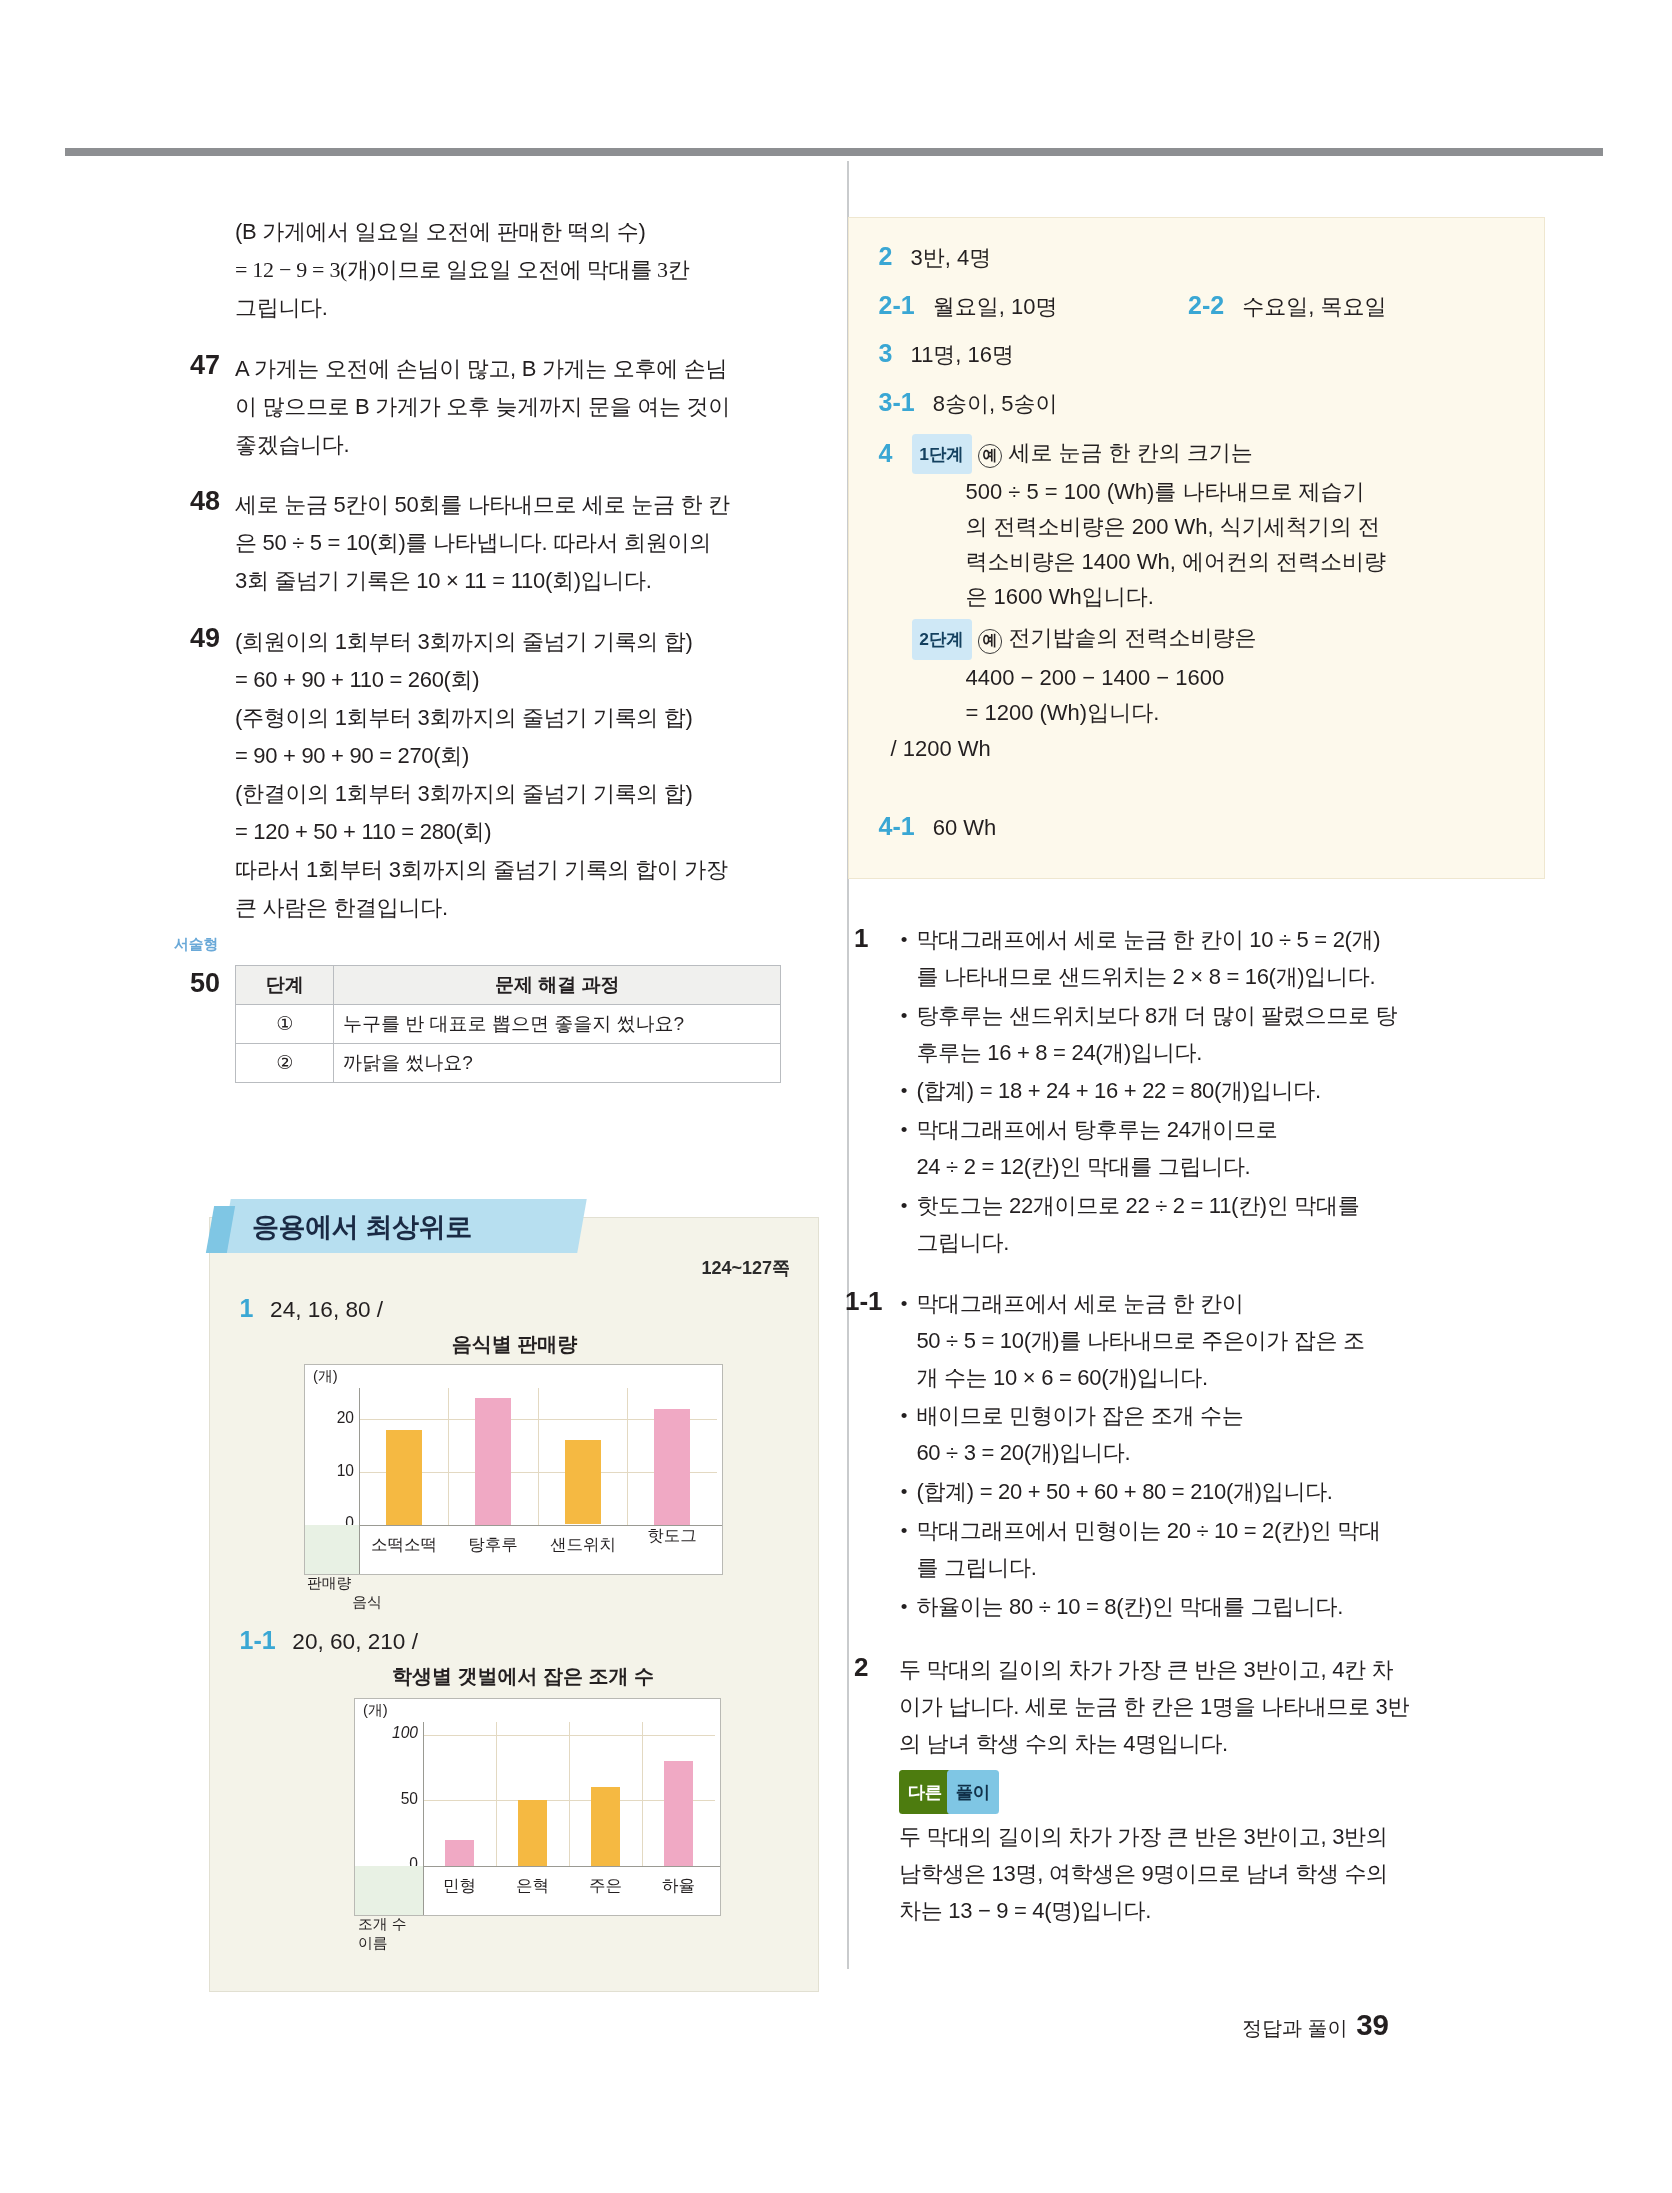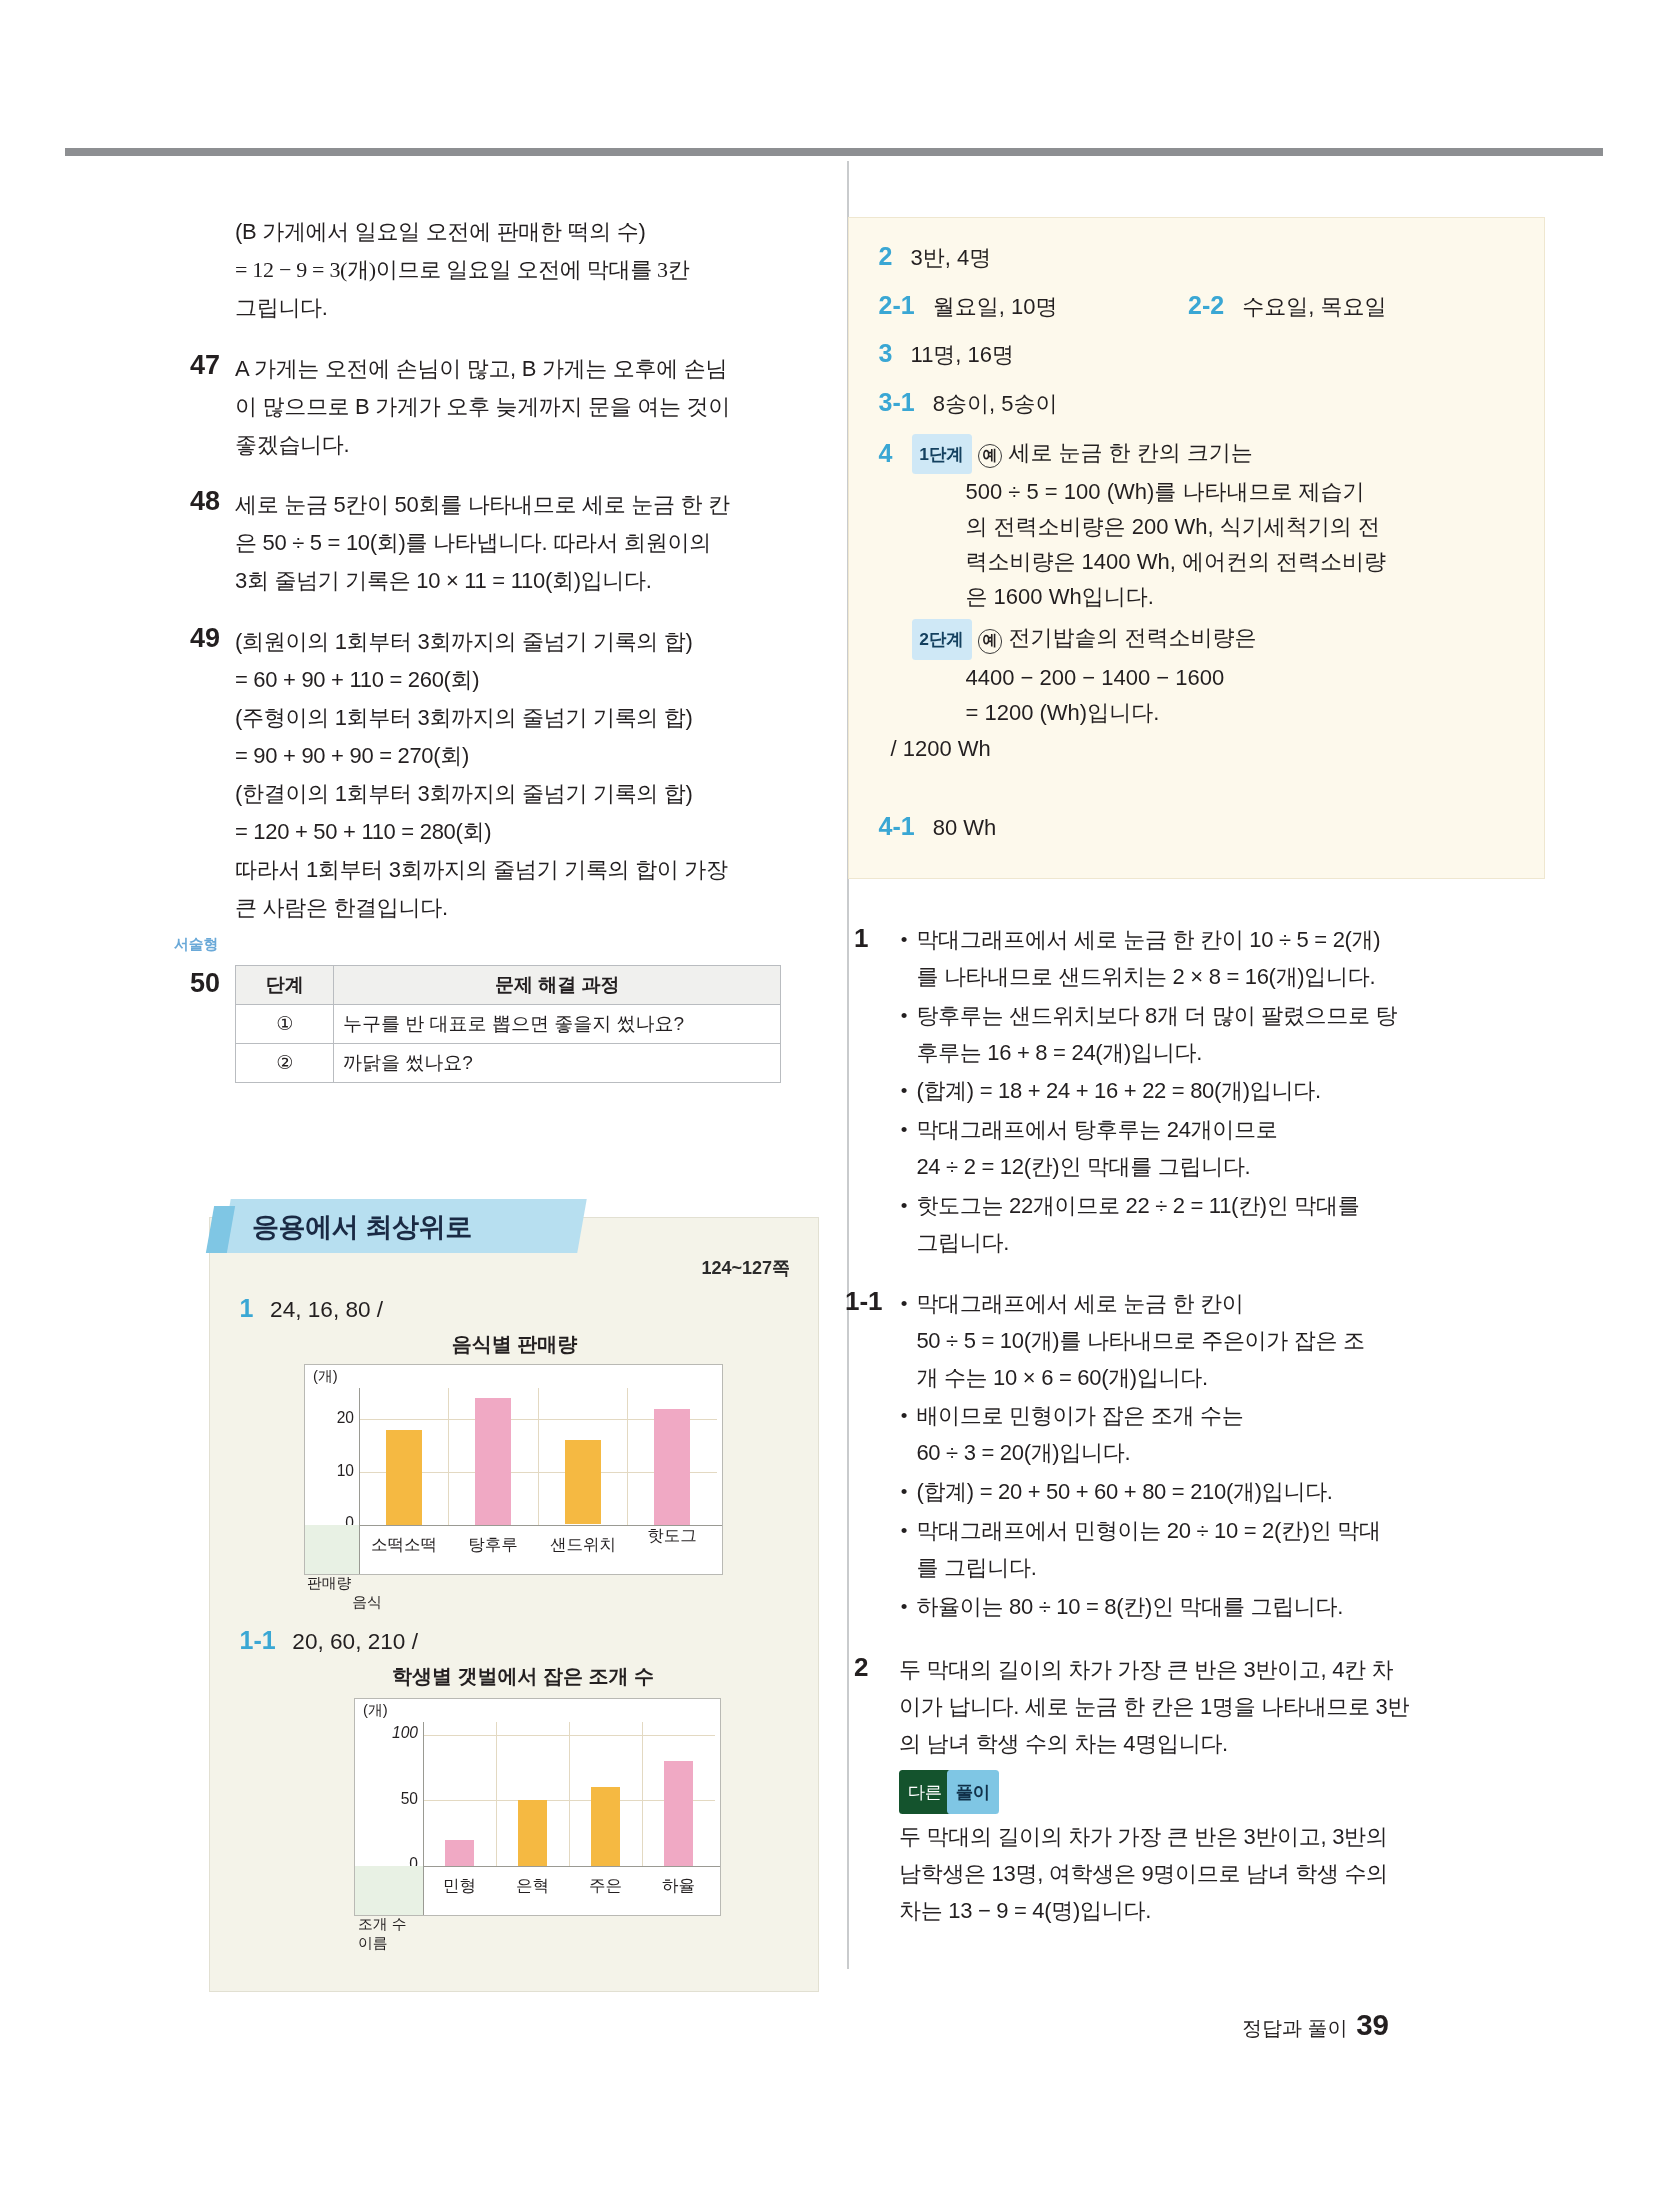--- a/index.html
+++ b/index.html
@@ -61,21 +61,21 @@
   .stepbadge{display:inline-block;background:#cfe8f6;color:#14405f;font-weight:bold;font-size:17.4px;border-radius:3.5px;padding:2.6px 7.8px;}
   .ye{display:inline-block;border:1.3px solid #3b3b3b;border-radius:50%;width:22.6px;height:22.6px;line-height:21px;text-align:center;font-size:14.8px;font-weight:bold;}
 
   .rblock{position:relative;margin-bottom:17.4px;}
   .rblock .rnum{position:absolute;left:-45px;top:1.7px;font-weight:bold;font-size:26px;}
   .rtxt{font-size:22px;line-height:37px;letter-spacing:-0.3px;}
   ul.dots{list-style:none;margin:0;padding:0;}
   ul.dots li{position:relative;padding-left:17.4px;margin-bottom:1.7px;}
   ul.dots li:before{content:"•";position:absolute;left:1.7px;top:0;font-size:19px;}
 
-  .darun{display:inline-block;background:#14532d;color:#fff;font-weight:normal;font-size:17.4px;padding:3.5px 8.7px;border-radius:3.5px;}
+  .darun{display:inline-block;background:#4d7c0f;color:#fff;font-weight:bold;font-size:17.4px;padding:3.5px 8.7px;border-radius:3.5px;}
   .puri{display:inline-block;background:#7fc6e4;color:#103049;font-weight:bold;font-size:17.4px;padding:3.5px 8.7px;border-radius:3.5px;margin-left:-3.5px;}
 
   .footer{position:absolute;right:70px;top:2008px;font-size:20px;}
   .footer .pg{font-size:29.5px;font-weight:bold;margin-left:8.7px;}
 
   
   .axis-l{position:absolute;background:#9a9a93;width:0.9px;}
   .axis-b{position:absolute;background:#9a9a93;height:0.9px;}
   .grid{position:absolute;background:#e3d9c2;height:0.9px;}
   .vgrid{position:absolute;background:#e3d9c2;width:0.9px;}
@@ -283,21 +283,21 @@
             <div>4400 − 200 − 1400 − 1600</div>
             <div>= 1200 (Wh)입니다.</div>
           </div>
           <div style="margin-left:-21px;margin-top:1.7px">/ 1200 Wh</div>
         </div>
       </div>
     </div>
 
     <div class="ansrow" style="left:29.5px;top:591px;">
       <span class="qn">4-1</span>
-      <span style="margin-left:12px">80 Wh</span>
+      <span style="margin-left:12px">60 Wh</span>
     </div>
   </div>
 
   <div class="col" id="right" style="top:921px">
 
     <div class="rblock">
       <div class="rnum">1</div>
       <ul class="dots rtxt">
         <li>
           <div>막대그래프에서 세로 눈금 한 칸이 10 ÷ 5 = 2(개)</div>

